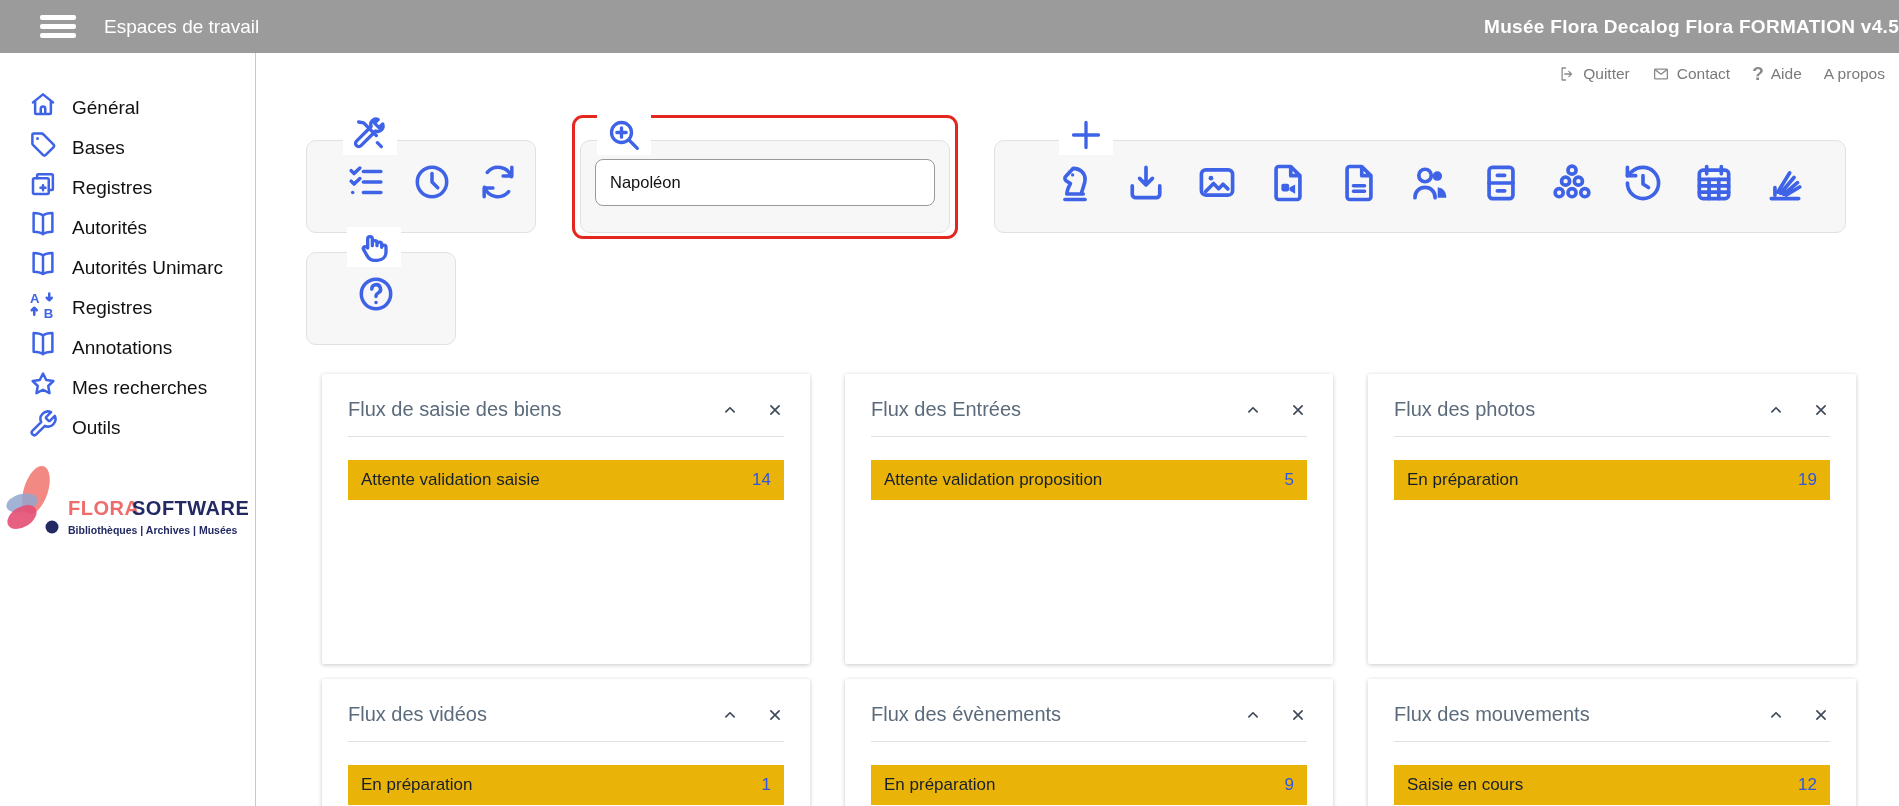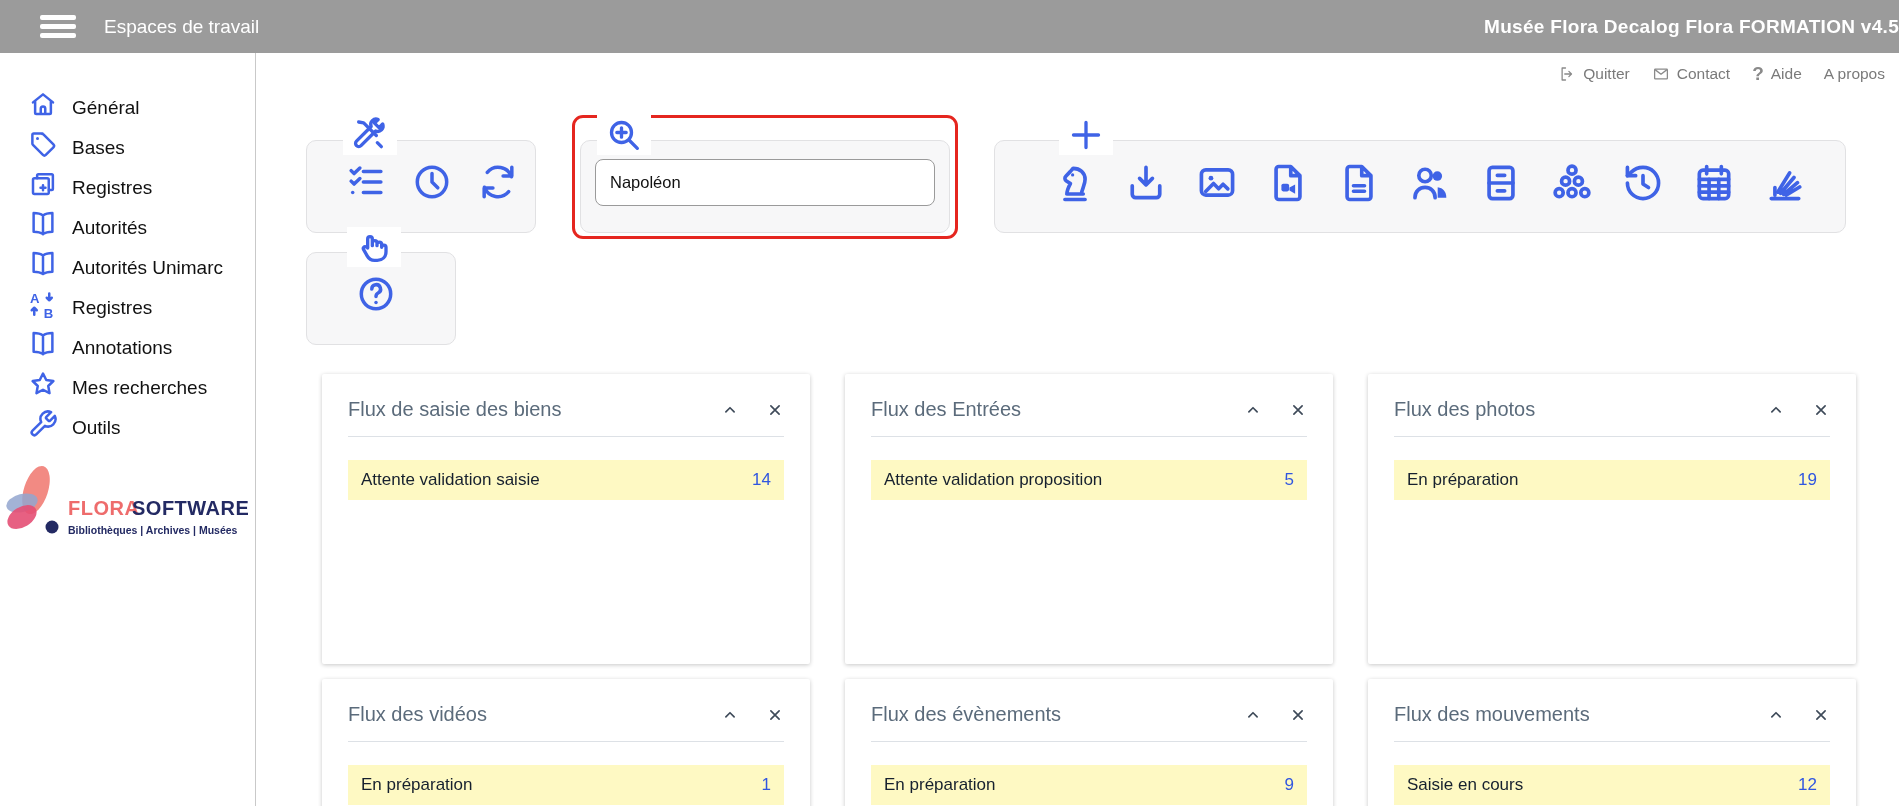--- a/index.html
+++ b/index.html
@@ -62,21 +62,21 @@
   
   .widgets { margin:29px 0 0 66px; width:1534px; display:grid;
     grid-template-columns:repeat(3,488px); grid-template-rows:290px 290px; gap:15px 35px; }
   .card { background:#fff; box-shadow:0 1px 4px rgba(0,0,0,.22); border-radius:2px;
     padding:24px 26px; }
   .card-head { display:flex; align-items:center; }
   .card-title { flex:1; font-size:20px; color:#5b6b7b; }
   .card-actions { display:flex; gap:27px; align-items:center; }
   .card-actions svg { width:18px; height:18px; cursor:pointer; }
   .card-divider { border-bottom:1px solid #dde1e6; margin-top:15px; }
-  .flow-row { margin-top:23px; background:#fef9c3; padding:10px 13px; display:flex;
+  .flow-row { margin-top:23px; background:#eab308; padding:10px 13px; display:flex;
     align-items:center; cursor:pointer; }
   .flow-label { flex:1; font-size:17px; color:#16202e; }
   .flow-value { font-size:17px; color:#3056e0; }
 
   
   .ib { stroke:#3f63e6; fill:none; stroke-width:2; stroke-linecap:round; stroke-linejoin:round; }
   .ibf { fill:#3f63e6; stroke:none; }
   .ig { stroke:#8a8a8a; fill:none; stroke-width:1.7; stroke-linecap:round; stroke-linejoin:round; }
   .slate { stroke:#3e4a59; fill:none; stroke-width:2.2; stroke-linecap:round; stroke-linejoin:round; }
 </style>

